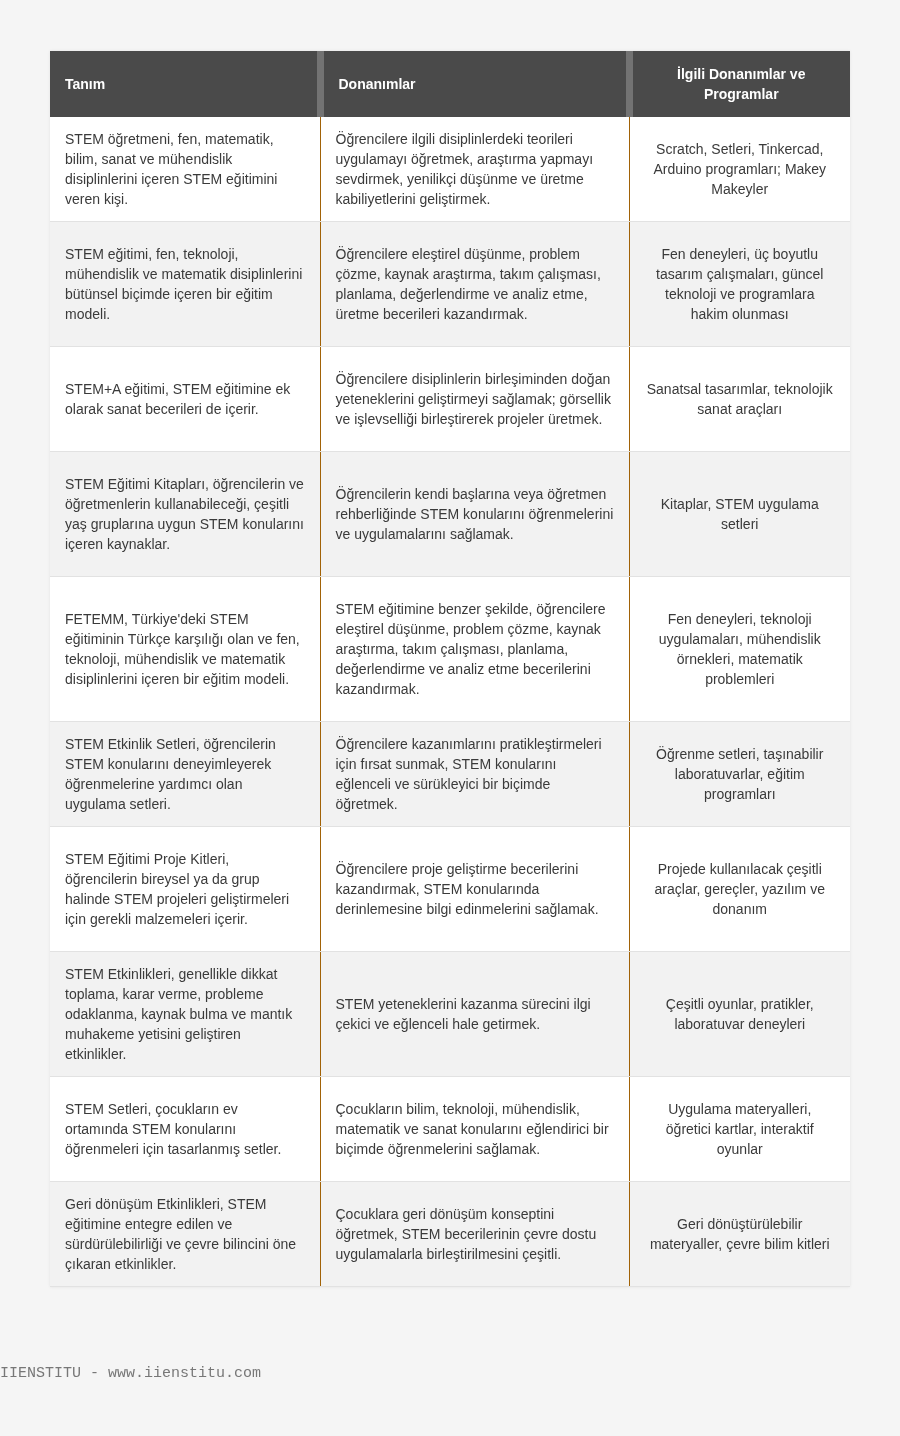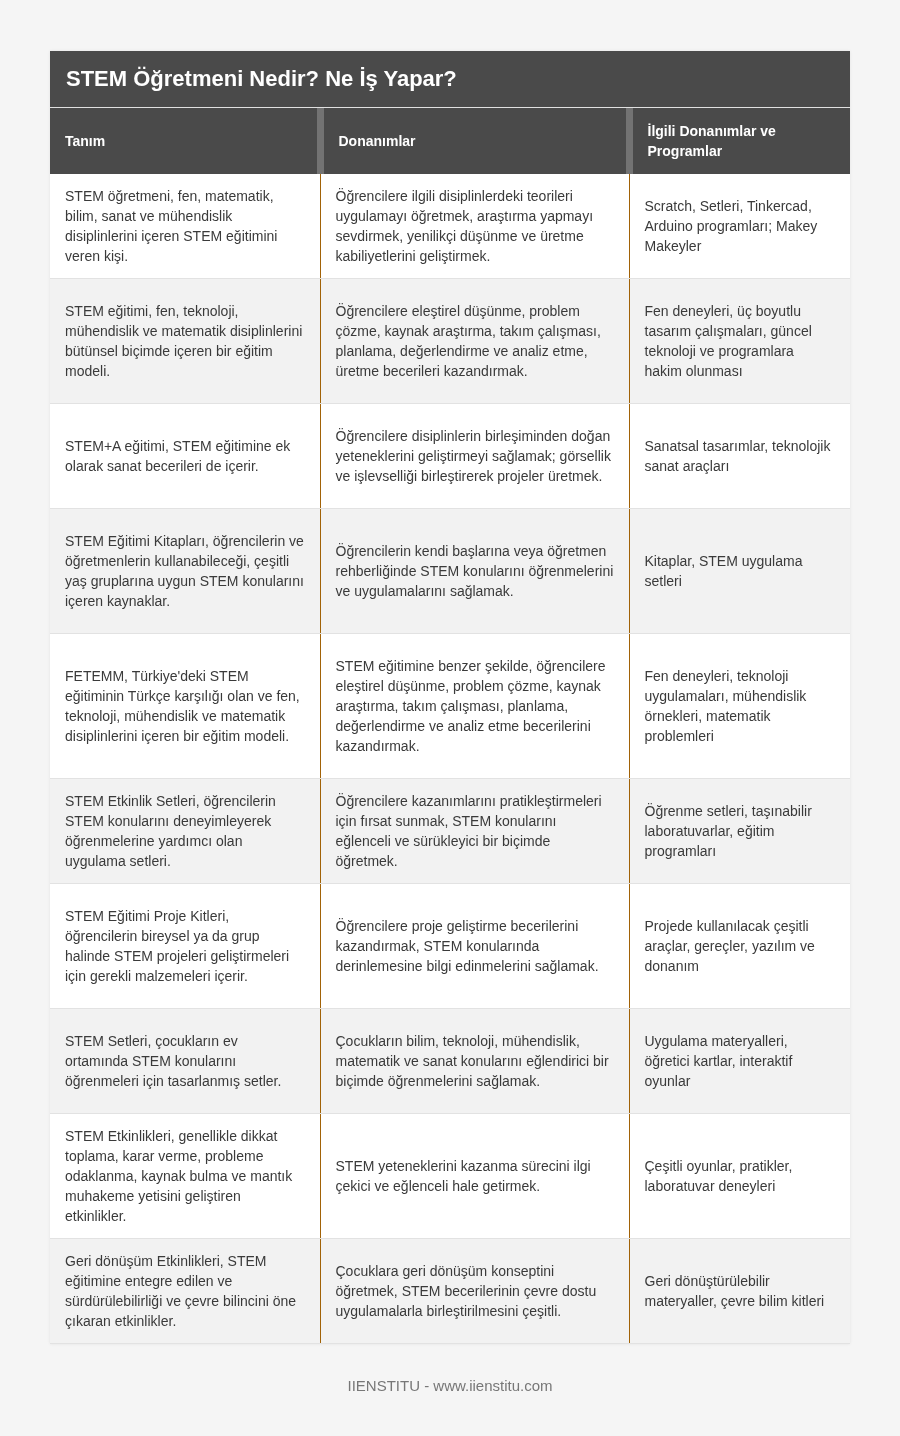--- a/index.html
+++ b/index.html
@@ -37,21 +37,21 @@
       border-collapse: collapse;
       table-layout: fixed;
     }
     th, td {
       padding: 10px 15px;
       vertical-align: middle;
       text-align: left;
       border-right: 1px solid #a16207;
       box-sizing: border-box;
     }
-    th:last-child, td:last-child { border-right: none; }
+    th:last-child, td:last-child { border-right: none; text-align: center; }
     thead th {
       background: #4a4a4a;
       color: #fff;
       font-weight: bold;
       font-size: 14px;
       line-height: 20px;
       height: 66px;
       font-family: "Liberation Sans", sans-serif;
       border-right: 7px solid #737373;
     }
@@ -66,32 +66,29 @@
     tbody tr:nth-child(odd) td { background: #ffffff; }
     tbody tr:nth-child(even) td { background: #f2f2f2; }
     .col1 { width: 270px; }
     .col2 { width: 309px; }
     .col3 { width: 221px; }
     .footer {
       position: absolute;
       top: 1365px;
       left: 0;
       width: 900px;
-      text-align: center;
       font-size: 15px;
       color: #777;
-      font-family: Liberation Sans, sans-serif;
-      margin-top: 12px;
+      font-family: Liberation Mono, monospace;
     }
   </style>
 </head>
 <body>
 
 <div class="card">
-  <div class="title-bar">STEM Öğretmeni Nedir? Ne İş Yapar?</div>
   <table>
     <colgroup>
       <col class="col1">
         <col class="col2">
         <col class="col3">
     </colgroup>
     <thead>
       <tr>
         <th>Tanım</th>
         <th>Donanımlar</th>
@@ -127,29 +124,29 @@
       <tr style="height:105px">
         <td>STEM Etkinlik Setleri, öğrencilerin STEM konularını deneyimleyerek öğrenmelerine yardımcı olan uygulama setleri.</td>
         <td>Öğrencilere kazanımlarını pratikleştirmeleri için fırsat sunmak, STEM konularını eğlenceli ve sürükleyici bir biçimde öğretmek.</td>
         <td>Öğrenme setleri, taşınabilir laboratuvarlar, eğitim programları</td>
       </tr>
       <tr style="height:125px">
         <td>STEM Eğitimi Proje Kitleri, öğrencilerin bireysel ya da grup halinde STEM projeleri geliştirmeleri için gerekli malzemeleri içerir.</td>
         <td>Öğrencilere proje geliştirme becerilerini kazandırmak, STEM konularında derinlemesine bilgi edinmelerini sağlamak.</td>
         <td>Projede kullanılacak çeşitli araçlar, gereçler, yazılım ve donanım</td>
       </tr>
+      <tr style="height:125px">
+        <td>STEM Etkinlikleri, genellikle dikkat toplama, karar verme, probleme odaklanma, kaynak bulma ve mantık muhakeme yetisini geliştiren etkinlikler.</td>
+        <td>STEM yeteneklerini kazanma sürecini ilgi çekici ve eğlenceli hale getirmek.</td>
+        <td>Çeşitli oyunlar, pratikler, laboratuvar deneyleri</td>
+      </tr>
       <tr style="height:105px">
         <td>STEM Setleri, çocukların ev ortamında STEM konularını öğrenmeleri için tasarlanmış setler.</td>
         <td>Çocukların bilim, teknoloji, mühendislik, matematik ve sanat konularını eğlendirici bir biçimde öğrenmelerini sağlamak.</td>
         <td>Uygulama materyalleri, öğretici kartlar, interaktif oyunlar</td>
-      </tr>
-      <tr style="height:125px">
-        <td>STEM Etkinlikleri, genellikle dikkat toplama, karar verme, probleme odaklanma, kaynak bulma ve mantık muhakeme yetisini geliştiren etkinlikler.</td>
-        <td>STEM yeteneklerini kazanma sürecini ilgi çekici ve eğlenceli hale getirmek.</td>
-        <td>Çeşitli oyunlar, pratikler, laboratuvar deneyleri</td>
       </tr>
       <tr style="height:105px">
         <td>Geri dönüşüm Etkinlikleri, STEM eğitimine entegre edilen ve sürdürülebilirliği ve çevre bilincini öne çıkaran etkinlikler.</td>
         <td>Çocuklara geri dönüşüm konseptini öğretmek, STEM becerilerinin çevre dostu uygulamalarla birleştirilmesini çeşitli.</td>
         <td>Geri dönüştürülebilir materyaller, çevre bilim kitleri</td>
       </tr>
     </tbody>
   </table>
 </div>
 

